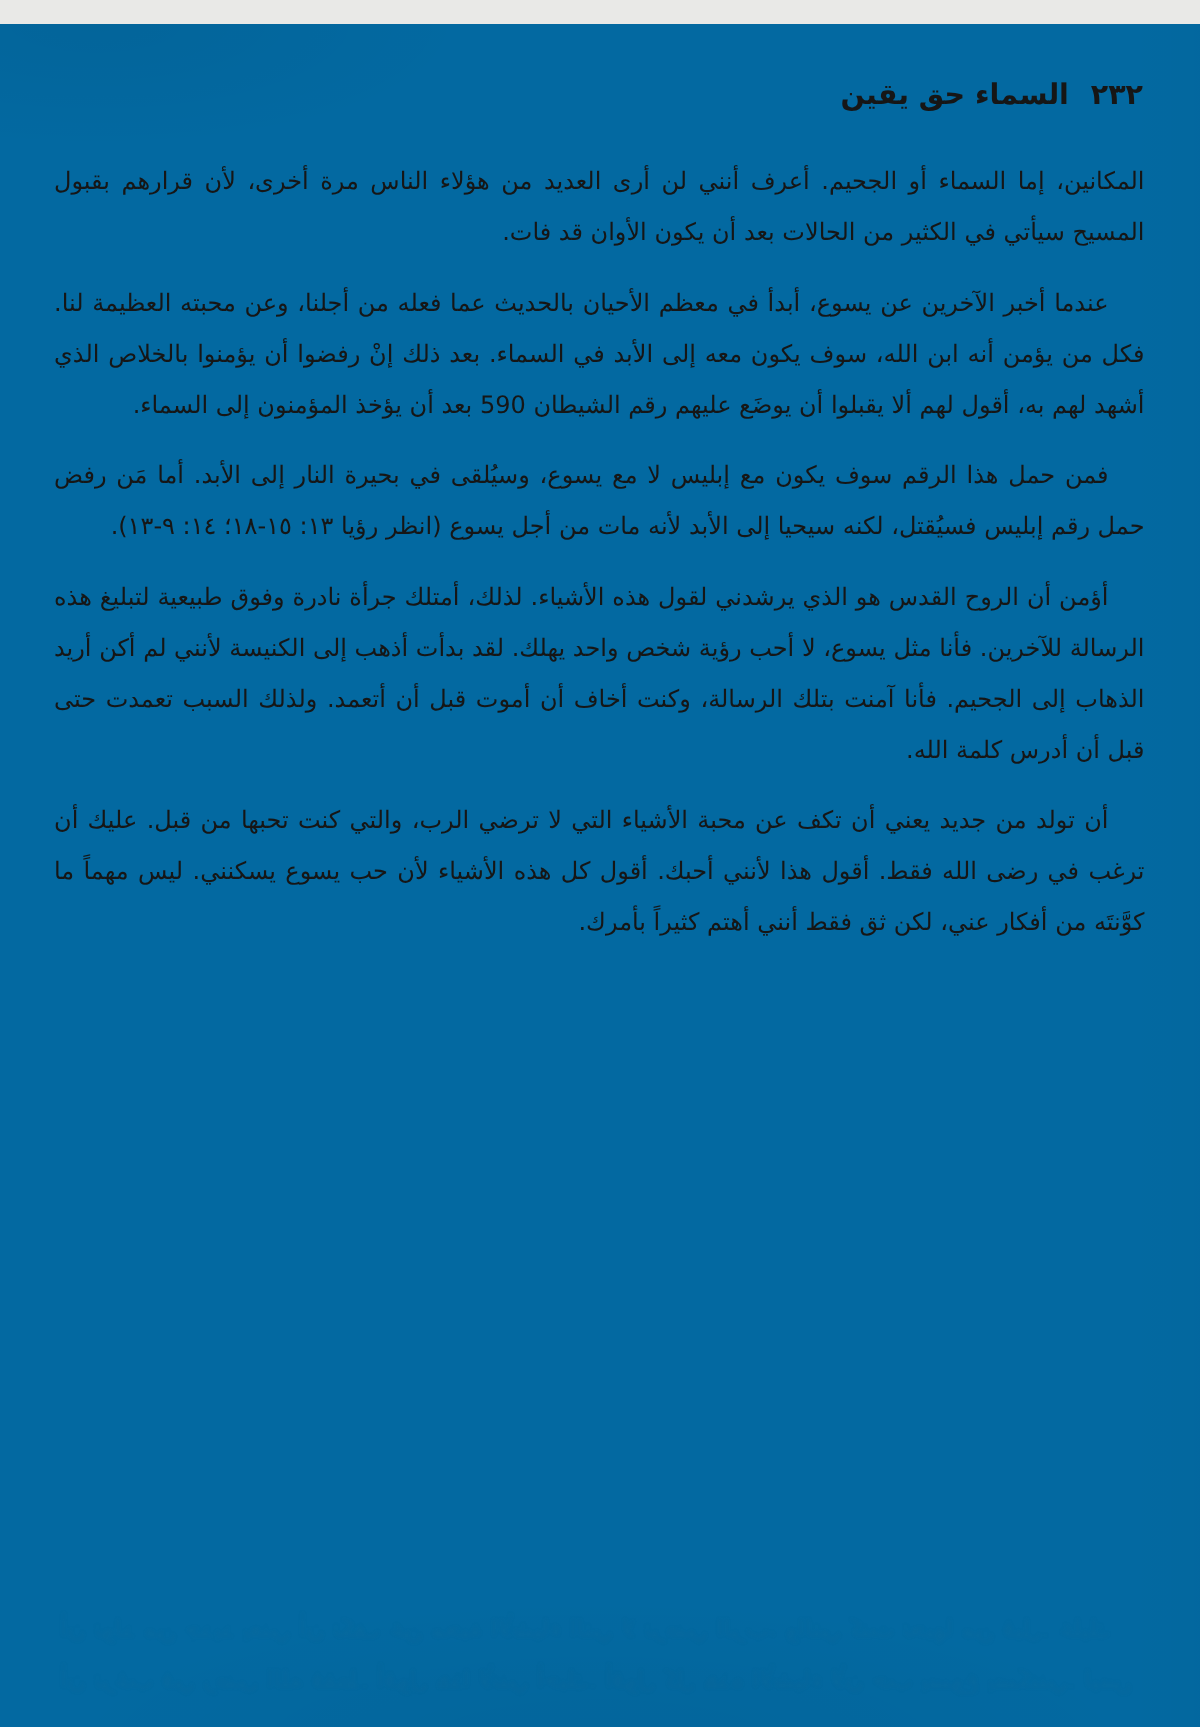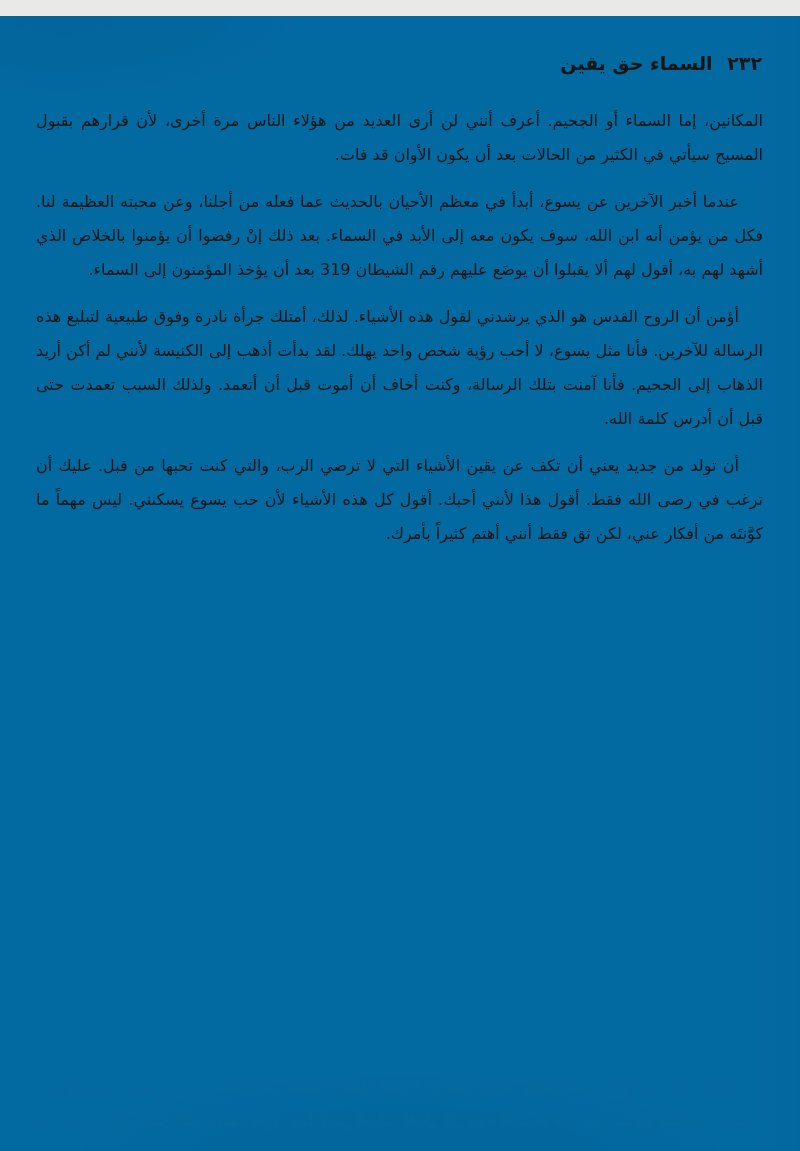--- a/index.html
+++ b/index.html
@@ -79,20 +79,21 @@
 
 <div class="page">
 
   <div class="header">
     <span class="page-number">٢٣٢</span>
     <span class="book-title">السماء حق يقين</span>
   </div>
 
   <div class="body-text">
     <p>المكانين، إما السماء أو الجحيم. أعرف أنني لن أرى العديد من هؤلاء الناس مرة أخرى، لأن قرارهم بقبول المسيح سيأتي في الكثير من الحالات بعد أن يكون الأوان قد فات.</p>
-    <p class="indent">عندما أخبر الآخرين عن يسوع، أبدأ في معظم الأحيان بالحديث عما فعله من أجلنا، وعن محبته العظيمة لنا. فكل من يؤمن أنه ابن الله، سوف يكون معه إلى الأبد في السماء. بعد ذلك إنْ رفضوا أن يؤمنوا بالخلاص الذي أشهد لهم به، أقول لهم ألا يقبلوا أن يوضَع عليهم رقم الشيطان 319 بعد أن يؤخذ المؤمنون إلى السماء.</p>
+    <p class="indent">عندما أخبر الآخرين عن يسوع، أبدأ في معظم الأحيان بالحديث عما فعله من أجلنا، وعن محبته العظيمة لنا. فكل من يؤمن أنه ابن الله، سوف يكون معه إلى الأبد في السماء. بعد ذلك إنْ رفضوا أن يؤمنوا بالخلاص الذي أشهد لهم به، أقول لهم ألا يقبلوا أن يوضَع عليهم رقم الشيطان 590 بعد أن يؤخذ المؤمنون إلى السماء.</p>
+    <p class="indent">فمن حمل هذا الرقم سوف يكون مع إبليس لا مع يسوع، وسيُلقى في بحيرة النار إلى الأبد. أما مَن رفض حمل رقم إبليس فسيُقتل، لكنه سيحيا إلى الأبد لأنه مات من أجل يسوع (انظر رؤيا ١٣: ١٥-١٨؛ ١٤: ٩-١٣).</p>
     <p class="indent">أؤمن أن الروح القدس هو الذي يرشدني لقول هذه الأشياء. لذلك، أمتلك جرأة نادرة وفوق طبيعية لتبليغ هذه الرسالة للآخرين. فأنا مثل يسوع، لا أحب رؤية شخص واحد يهلك. لقد بدأت أذهب إلى الكنيسة لأنني لم أكن أريد الذهاب إلى الجحيم. فأنا آمنت بتلك الرسالة، وكنت أخاف أن أموت قبل أن أتعمد. ولذلك السبب تعمدت حتى قبل أن أدرس كلمة الله.</p>
-    <p class="indent">أن تولد من جديد يعني أن تكف عن يقين الأشياء التي لا ترضي الرب، والتي كنت تحبها من قبل. عليك أن ترغب في رضى الله فقط. أقول هذا لأنني أحبك. أقول كل هذه الأشياء لأن حب يسوع يسكنني. ليس مهماً ما كوَّنتَه من أفكار عني، لكن ثق فقط أنني أهتم كثيراً بأمرك.</p>
+    <p class="indent">أن تولد من جديد يعني أن تكف عن محبة الأشياء التي لا ترضي الرب، والتي كنت تحبها من قبل. عليك أن ترغب في رضى الله فقط. أقول هذا لأنني أحبك. أقول كل هذه الأشياء لأن حب يسوع يسكنني. ليس مهماً ما كوَّنتَه من أفكار عني، لكن ثق فقط أنني أهتم كثيراً بأمرك.</p>
   </div>
 
   <div class="bleed">أن تولد من جديد يعني أن تكف عن محبة الأشياء التي لا ترضي الرب، والتي كنت تحبها من قبل. عليك أن ترغب في رضى الله فقط. أقول هذا لأنني أحبك. أقول كل هذه الأشياء لأن حب يسوع يسكنني. ليس مهماً ما كوَّنتَه من أفكار عني، لكن ثق فقط أنني أهتم كثيراً بأمرك.</div>
 
 </div>
 
 </body></html>

